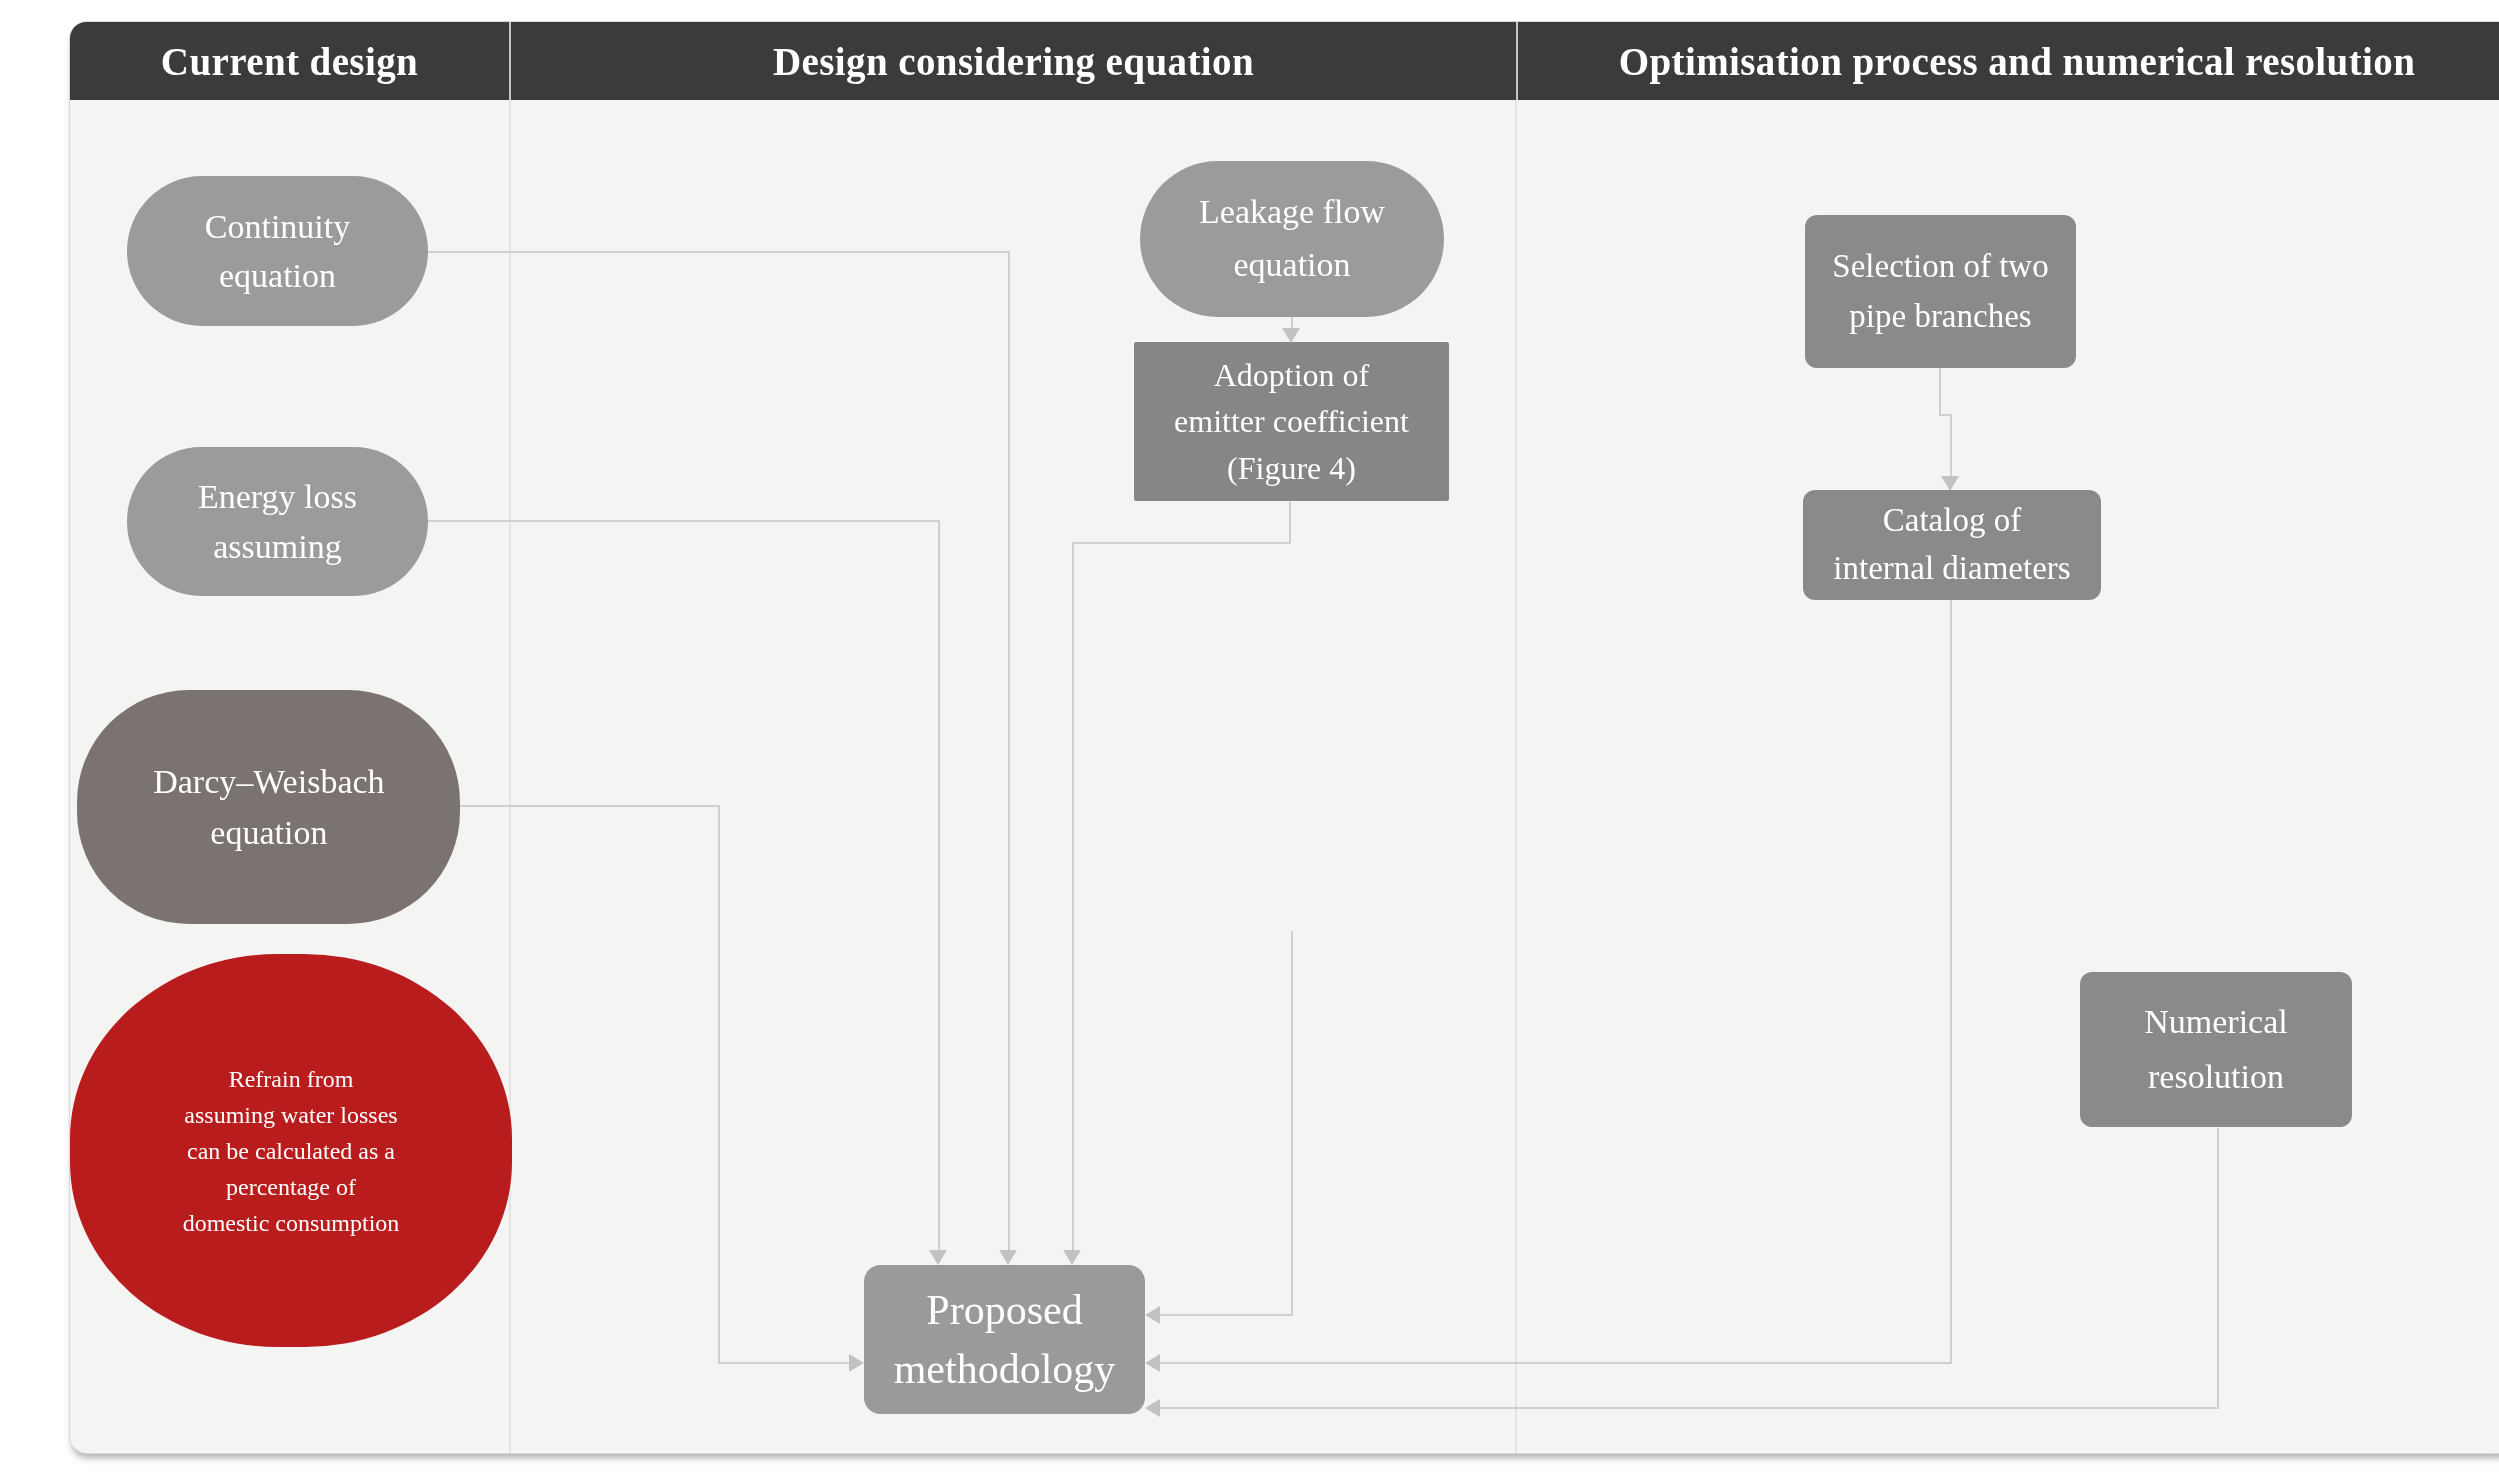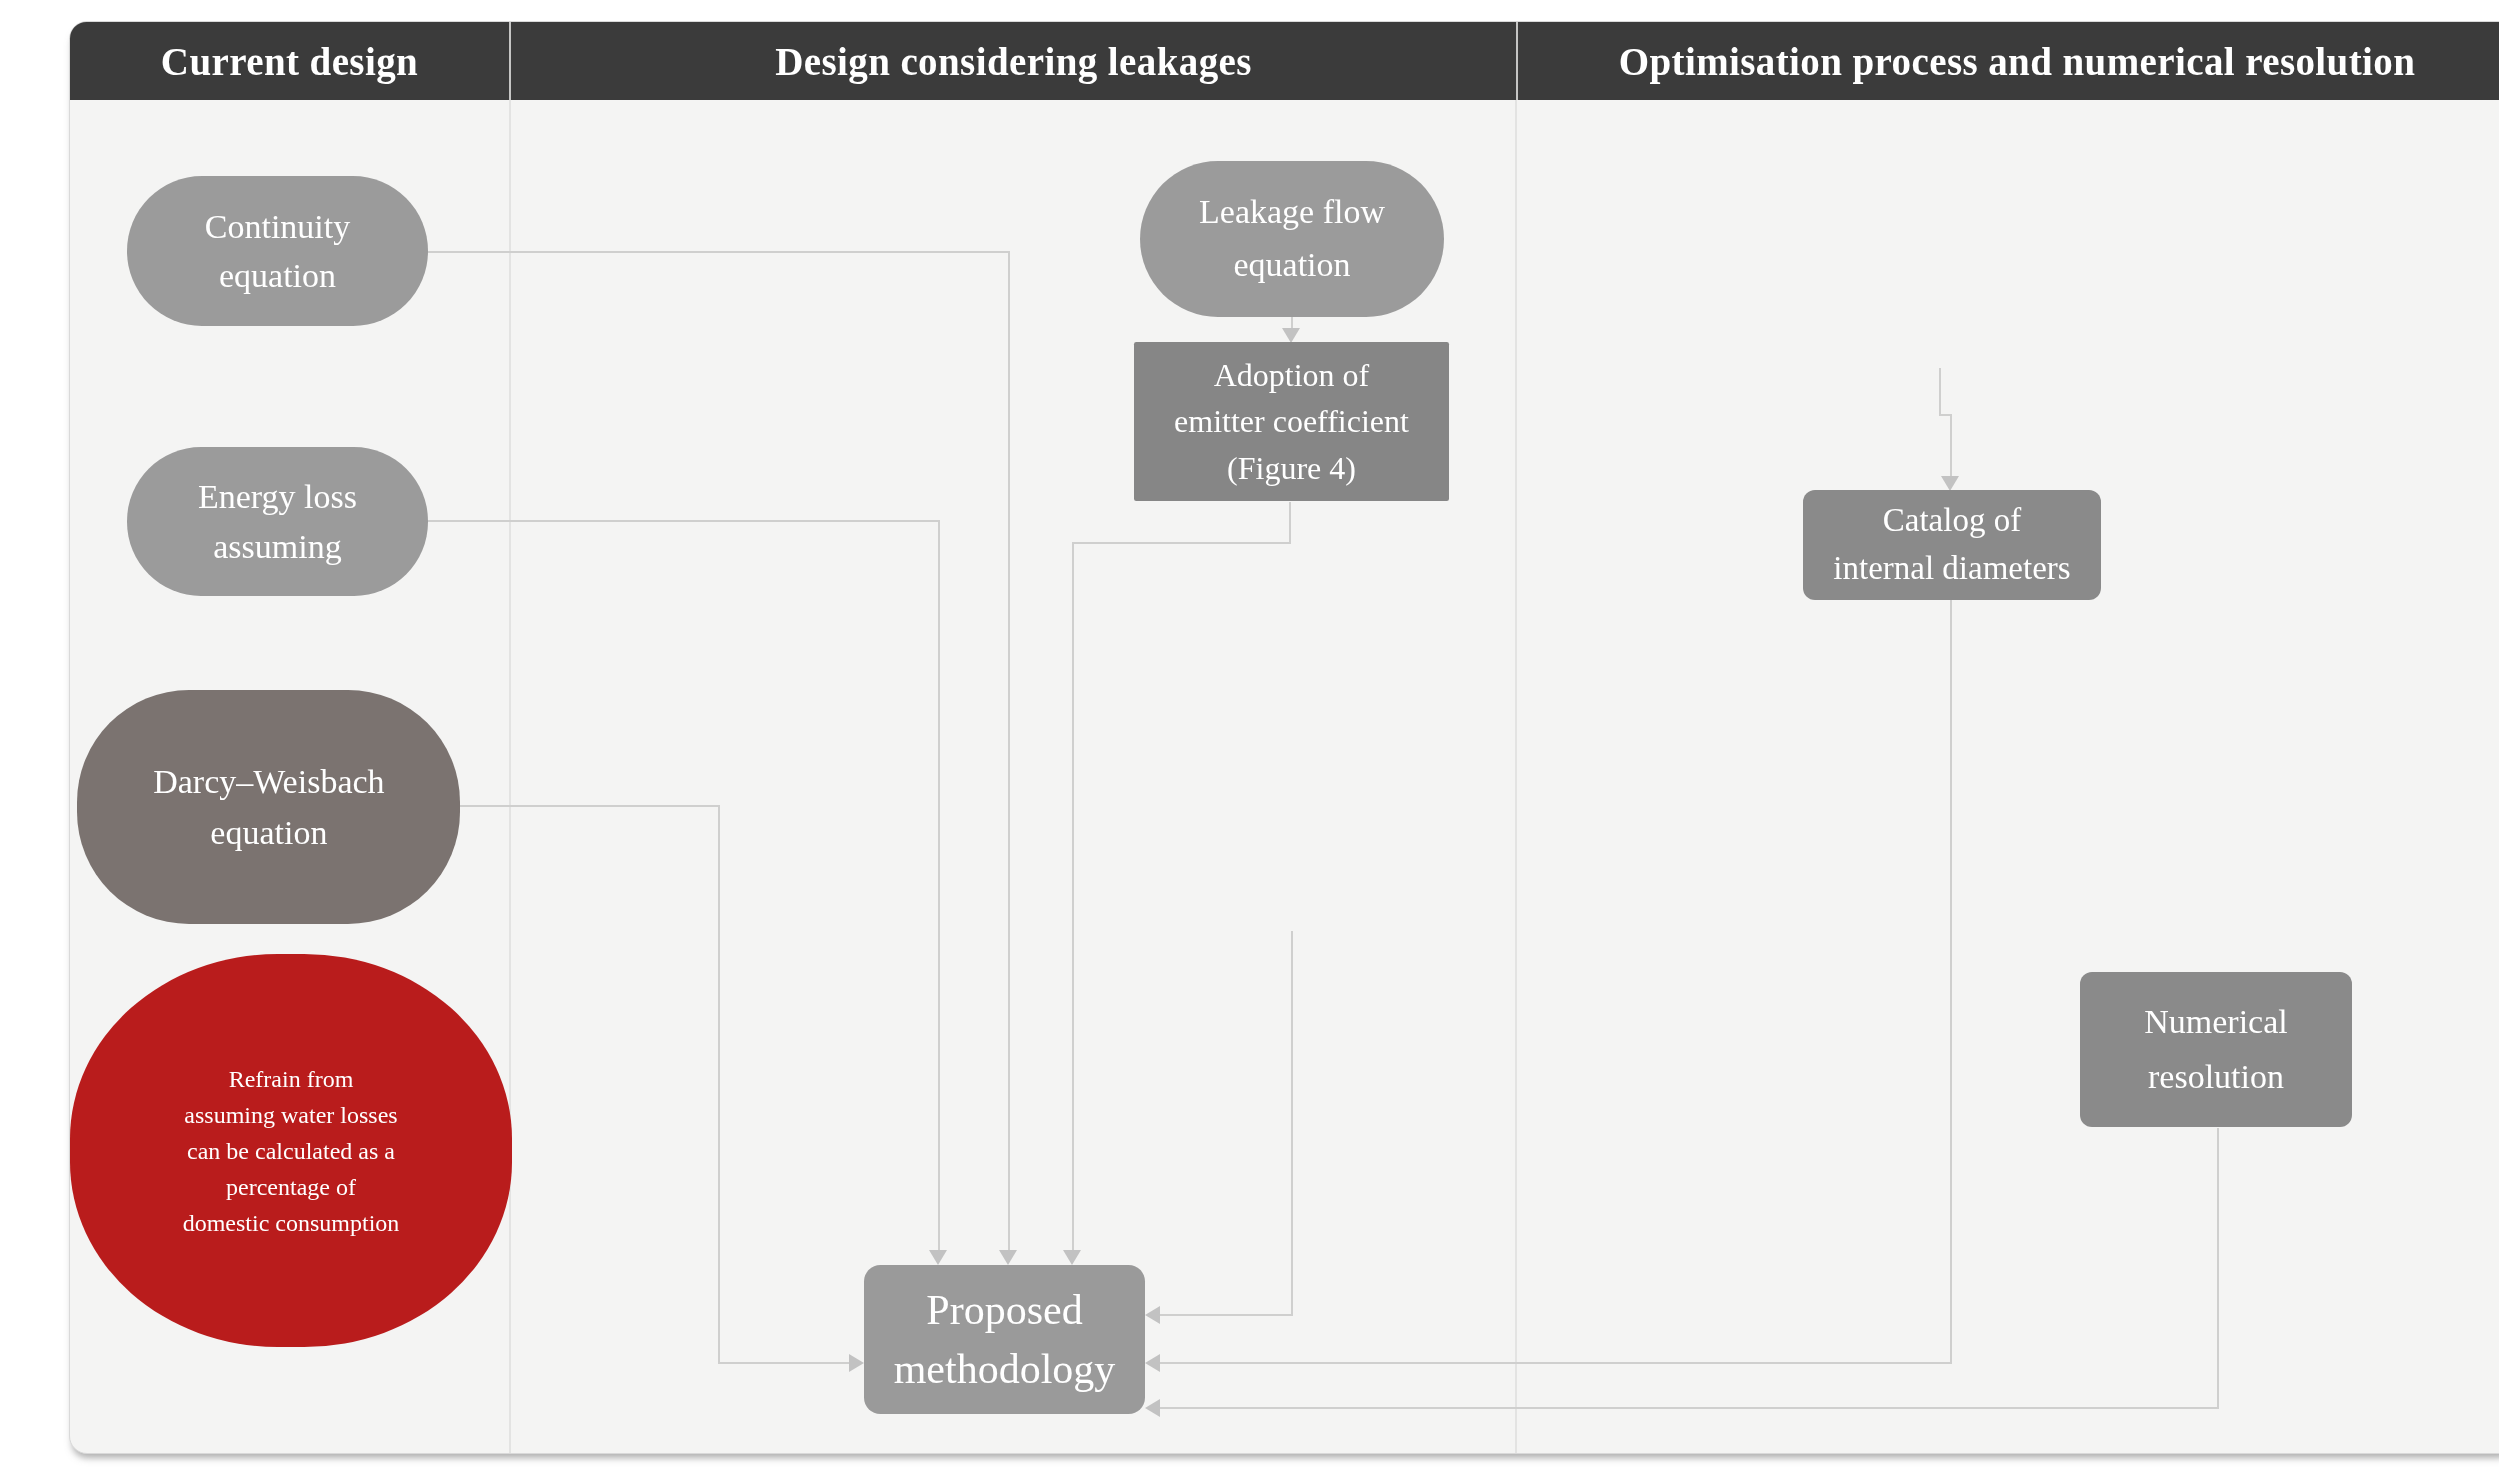--- a/index.html
+++ b/index.html
@@ -42,21 +42,21 @@
   .arr-right{border-top:9px solid transparent;border-bottom:9px solid transparent;border-left:15px solid #c2c2c2;}
 </style>
 </head>
 <body>
 
 <div class="canvas">
   <div class="card">
 
     <div class="header">
       <div class="header-cell hc1">Current design</div>
-      <div class="header-cell hc2">Design considering leakages</div>
+      <div class="header-cell hc2">Design considering equation</div>
       <div class="header-cell hc3">Optimisation process and numerical resolution</div>
     </div>
 
     <div class="vdiv vdiv1"></div>
     <div class="vdiv vdiv2"></div>
 
     <div class="seg h" style="left:358px;top:498px;width:511px;"></div>
     <div class="seg v" style="left:868px;top:498px;height:730px;"></div>
     <div class="arr arr-down" style="left:859px;top:1228px;"></div>
 
@@ -107,20 +107,22 @@
 domestic consumption</div>
 
     <div class="node stadium n-leakage">Leakage flow
 equation</div>
     <div class="node n-adoption">Adoption of
 emitter coefficient
 (Figure 4)</div>
     <div class="node n-proposed">Proposed
 methodology</div>
 
+    <div class="node n-selection">Selection of two
+pipe branches</div>
     <div class="node n-catalog">Catalog of
 internal diameters</div>
     <div class="node n-numerical">Numerical
 resolution</div>
 
   </div>
 </div>
 
 
 </body></html>

